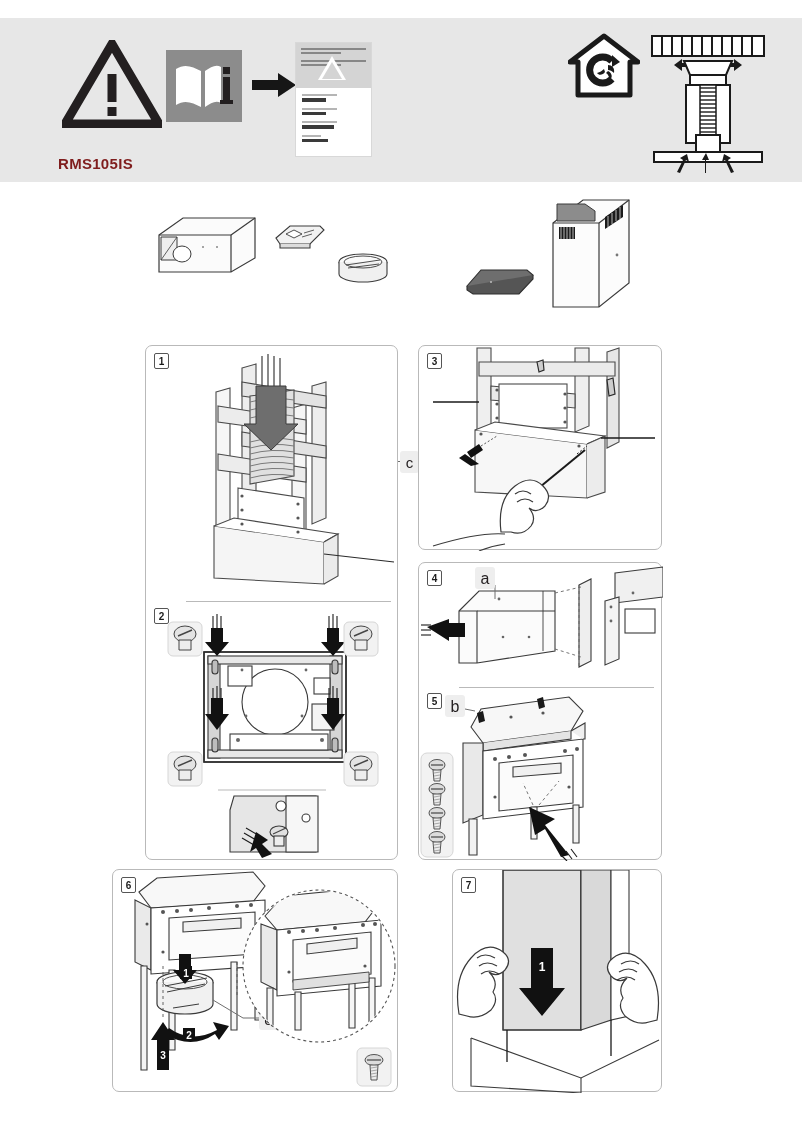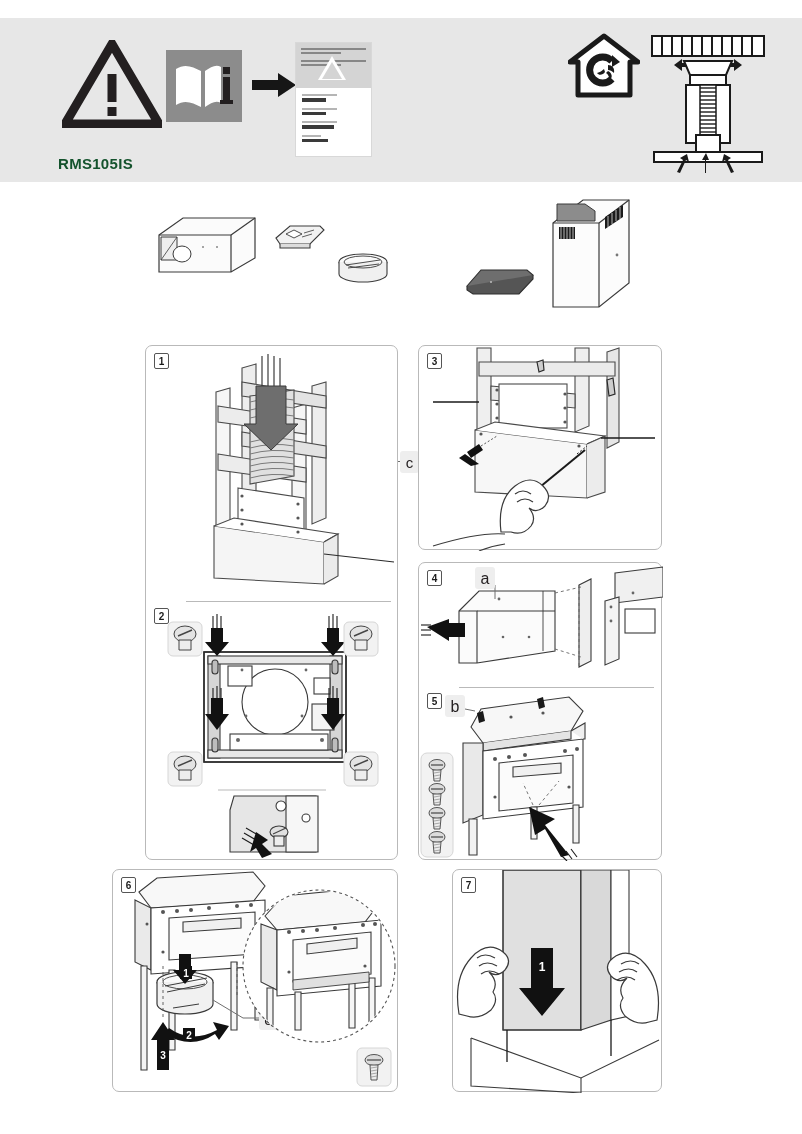--- a/index.html
+++ b/index.html
@@ -30,21 +30,21 @@
                         border-left:10px solid transparent; border-right:10px solid transparent;
                         border-bottom:17px solid #d4d4d4; }
   .blurline { height:2px; background:#6d6d6d; margin-bottom:2px; opacity:.75; }
   .blurline.s { width:62%; }
   .doc-body { padding:6px 6px 0 6px; }
   .doc-body .lbl { height:2px; background:#b5b5b5; width:55%; margin-bottom:2px; }
   .doc-body .val { height:3.5px; background:#3a3a3a; width:38%; margin-bottom:6px; }
 
   #model-number {
     position:absolute; left:58px; top:155px;
-    font-size:15px; font-weight:bold; color:#14532d; letter-spacing:.3px;
+    font-size:15px; font-weight:bold; color:#7f1d1d; letter-spacing:.3px;
   }
 
   #recirc-icon { position:absolute; left:568px; top:33px; width:72px; height:66px; }
   #ceiling-diagram { position:absolute; left:648px; top:32px; width:120px; height:142px; }
 
   
   #parts-row { position:absolute; left:0; top:190px; width:802px; height:140px; }
   .part { position:absolute; }
   .part-label {
     position:absolute; width:19px; height:22px; background:#eeeeee; border-radius:3px;

